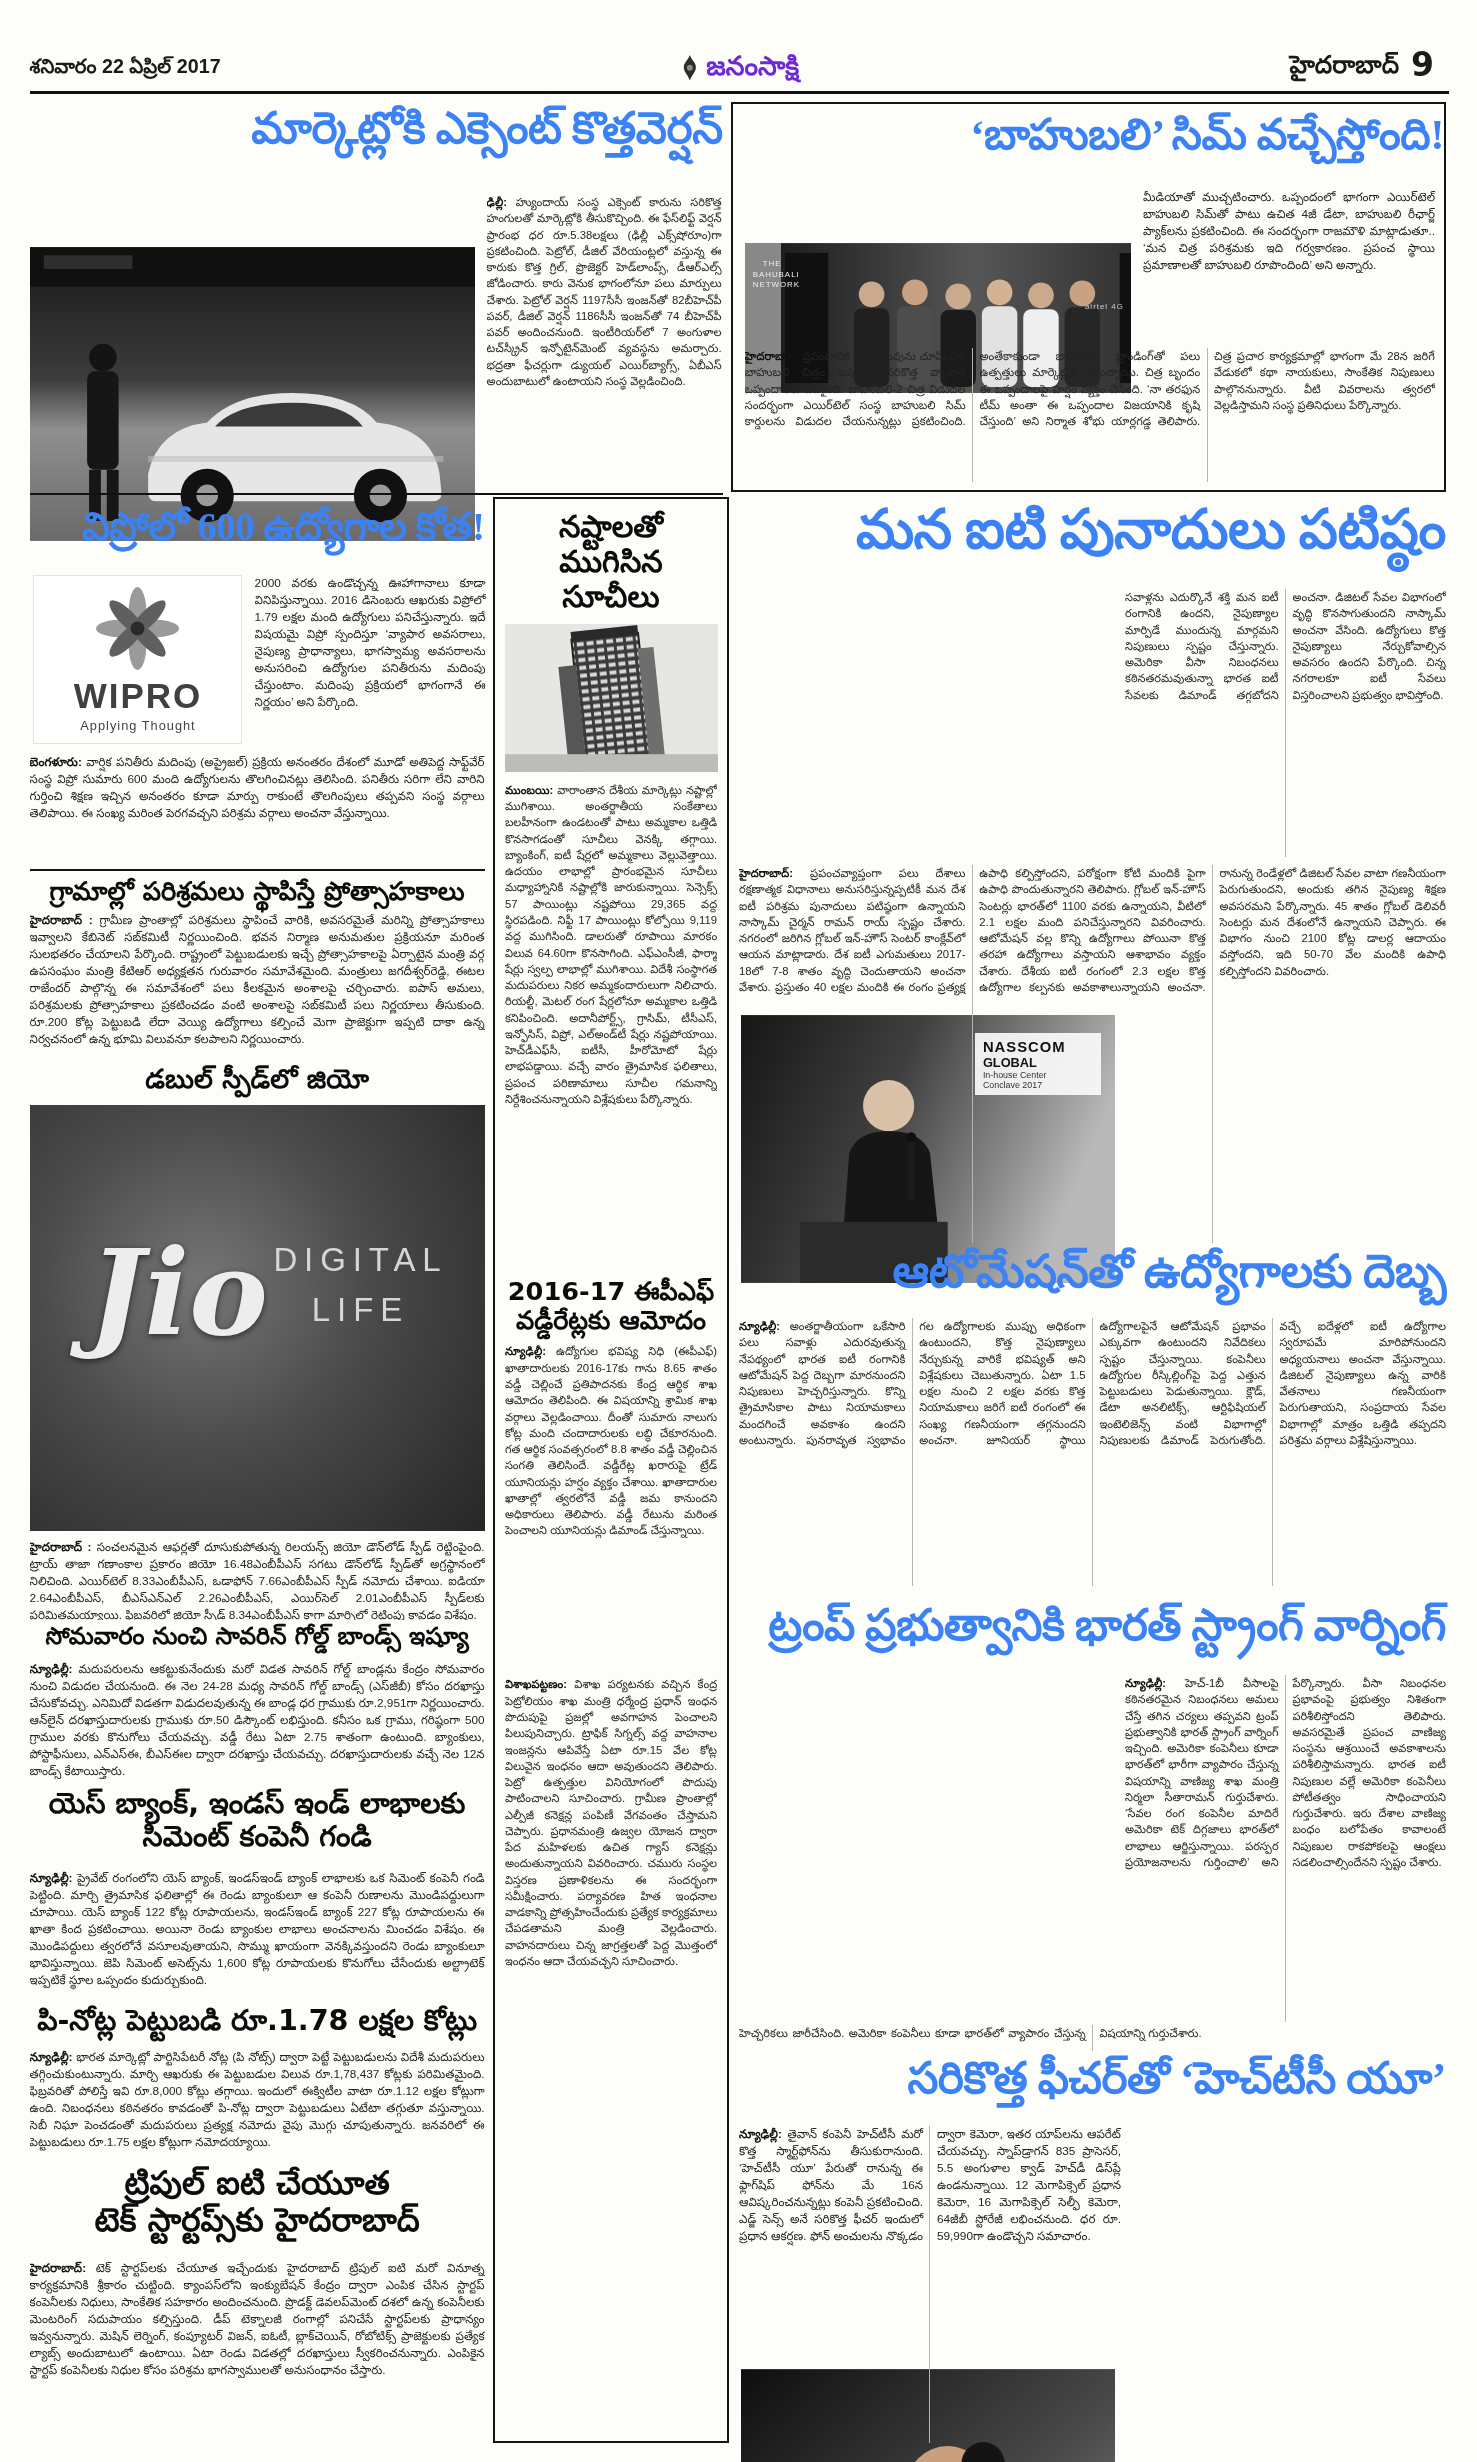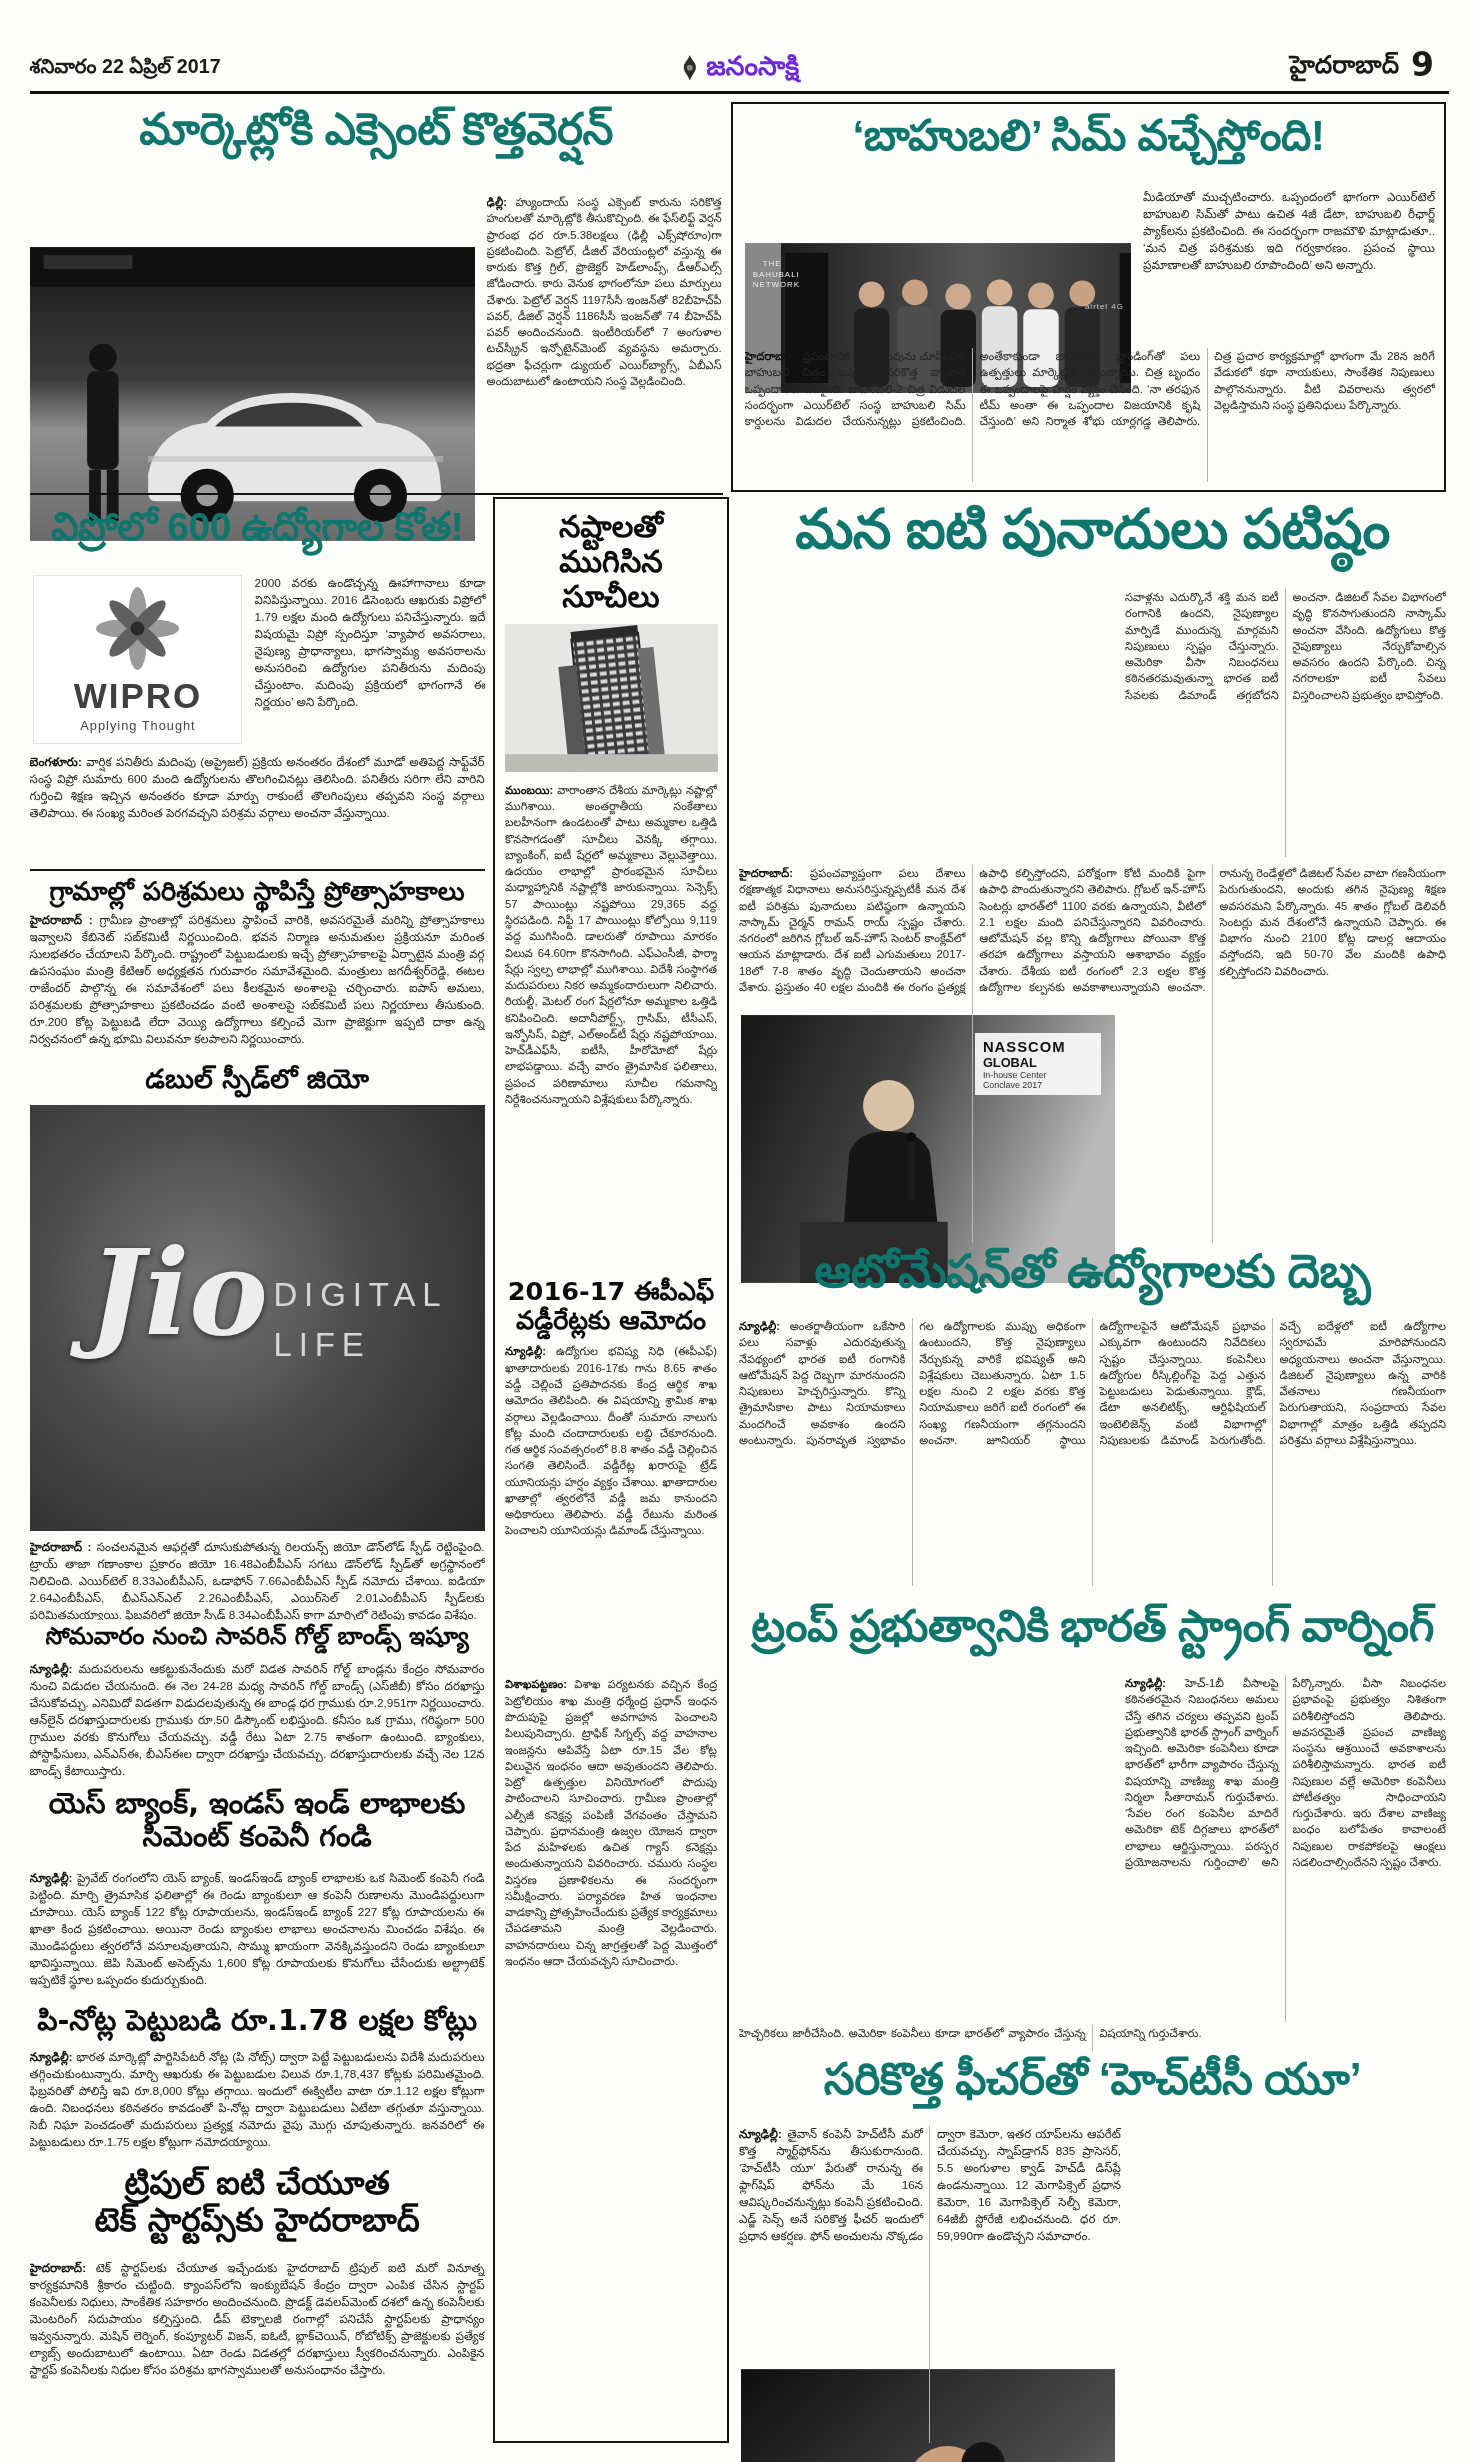--- a/index.html
+++ b/index.html
@@ -4,22 +4,22 @@
 <style>
   * { margin:0; padding:0; box-sizing:border-box; }
   html,body { background:#e9e9e5; }
   .page {
     position:relative; width:1478px; height:2463px; margin:0 auto;
     background:#fdfdfa; color:#1a1a1a; overflow:hidden;
     font-family:"Liberation Sans", sans-serif;
   }
   .abs { position:absolute; }
   .headline {
-    font-weight:900; text-align:center; color:#0f766e; line-height:1.08;
-    font-family:Liberation Sans, sans-serif; letter-spacing:-0.5px;
+    font-weight:900; text-align:right; color:#3b82f6; line-height:1.08;
+    font-family:Liberation Serif, serif; letter-spacing:-0.5px;
   }
   .subhead {
     font-weight:900; text-align:center; color:#0c0c0c; line-height:1.15;
     font-family:"DejaVu Sans", "Liberation Sans", sans-serif;
   }
   .body-text {
     font-size:11.3px; line-height:1.44; text-align:justify; color:#242424;
     overflow:hidden;
   }
   .dateline { font-weight:700; color:#111; }
@@ -181,21 +181,21 @@
     <div class="subhead" style="font-size:25.6px; padding-top:5.9px;">గ్రామాల్లో పరిశ్రమలు స్థాపిస్తే ప్రోత్సాహకాలు</div>
     <div class="body-text" style="margin-top:5.9px; height:148px; font-size:11.8px;">
       <span class="dateline">హైదరాబాద్ :</span>
       <span>గ్రామీణ ప్రాంతాల్లో పరిశ్రమలు స్థాపించే వారికి, అవసరమైతే మరిన్ని ప్రోత్సాహకాలు ఇవ్వాలని కేబినెట్ సబ్‌కమిటీ నిర్ణయించింది. భవన నిర్మాణ అనుమతుల ప్రక్రియనూ మరింత సులభతరం చేయాలని పేర్కొంది. రాష్ట్రంలో పెట్టుబడులకు ఇచ్చే ప్రోత్సాహకాలపై ఏర్పాటైన మంత్రి వర్గ ఉపసంఘం మంత్రి కేటిఆర్ అధ్యక్షతన గురువారం సమావేశమైంది. మంత్రులు జగదీశ్వర్‌రెడ్డి, ఈటల రాజేందర్ పాల్గొన్న ఈ సమావేశంలో పలు కీలకమైన అంశాలపై చర్చించారు. ఐపాస్ అమలు, పరిశ్రమలకు ప్రోత్సాహకాలు ప్రకటించడం వంటి అంశాలపై సబ్‌కమిటీ పలు నిర్ణయాలు తీసుకుంది. రూ.200 కోట్ల పెట్టుబడి లేదా వెయ్యి ఉద్యోగాలు కల్పించే మెగా ప్రాజెక్టుగా ఇప్పటి దాకా ఉన్న నిర్వచనంలో ఉన్న భూమి విలువనూ కలపాలని నిర్ణయించారు.</span>
     </div>
   </div>
 
   <div class="abs subhead" style="left:29.6px; top:1064px; width:455px; font-size:26.6px;">డబుల్ స్పీడ్‌లో జియో</div>
   <div class="abs photo jio-img" style="left:29.6px; top:1105px; width:455px; height:426px;">
     <div class="ovl jio-script" style="left:59px; top:118px;">Jio</div>
-    <div class="ovl jio-side" style="right:37px; top:165px; text-align:left;">
+    <div class="ovl jio-side" style="right:37px; top:130px; text-align:center;">
       <div>DIGITAL</div>
       <div>LIFE</div>
     </div>
   </div>
   <div class="abs body-text" style="left:29.6px; top:1539px; width:455px; height:81px; font-size:11.8px;">
     <span class="dateline">హైదరాబాద్ :</span>
     <span>సంచలనమైన ఆఫర్లతో దూసుకుపోతున్న రిలయన్స్ జియో డౌన్‌లోడ్ స్పీడ్ రెట్టింపైంది. ట్రాయ్ తాజా గణాంకాల ప్రకారం జియో 16.48ఎంబీపీఎస్ సగటు డౌన్‌లోడ్ స్పీడ్‌తో అగ్రస్థానంలో నిలిచింది. ఎయిర్‌టెల్ 8.33ఎంబీపీఎస్, ఒడాఫోన్ 7.66ఎంబీపీఎస్ స్పీడ్ నమోదు చేశాయి. ఐడియా 2.64ఎంబీపీఎస్, బీఎస్ఎన్ఎల్ 2.26ఎంబీపీఎస్, ఎయిర్‌సెల్ 2.01ఎంబీపీఎస్ స్పీడ్‌లకు పరిమితమయ్యాయి. ఫిబ్రవరిలో జియో స్పీడ్ 8.34ఎంబీపీఎస్ కాగా మార్చిలో రెట్టింపు కావడం విశేషం.</span>
   </div>
 
   <div class="abs subhead" style="left:29.6px; top:1623px; width:455px; font-size:23.6px;">సోమవారం నుంచి సావరిన్ గోల్డ్ బాండ్స్ ఇష్యూ</div>

